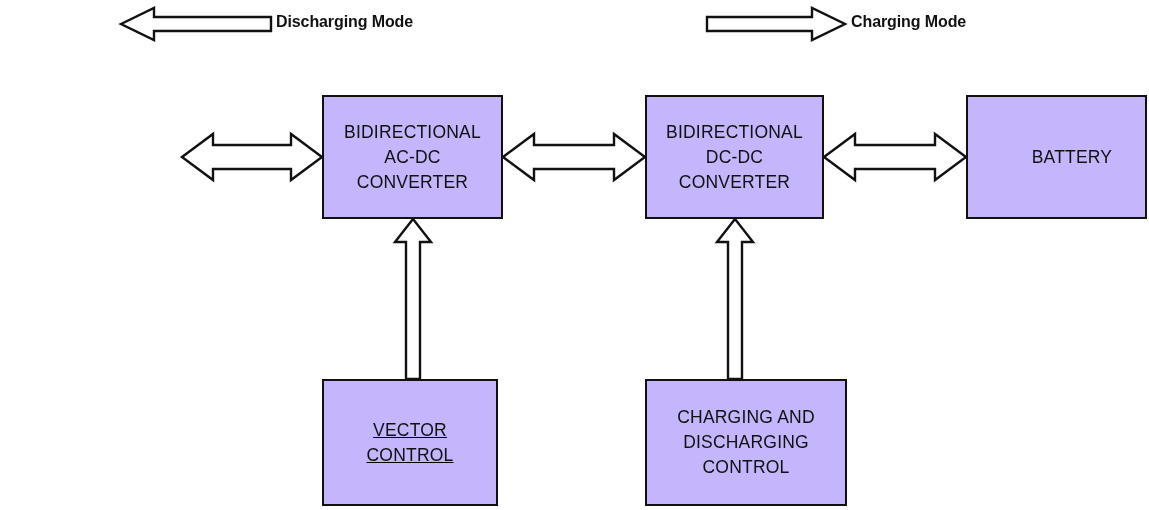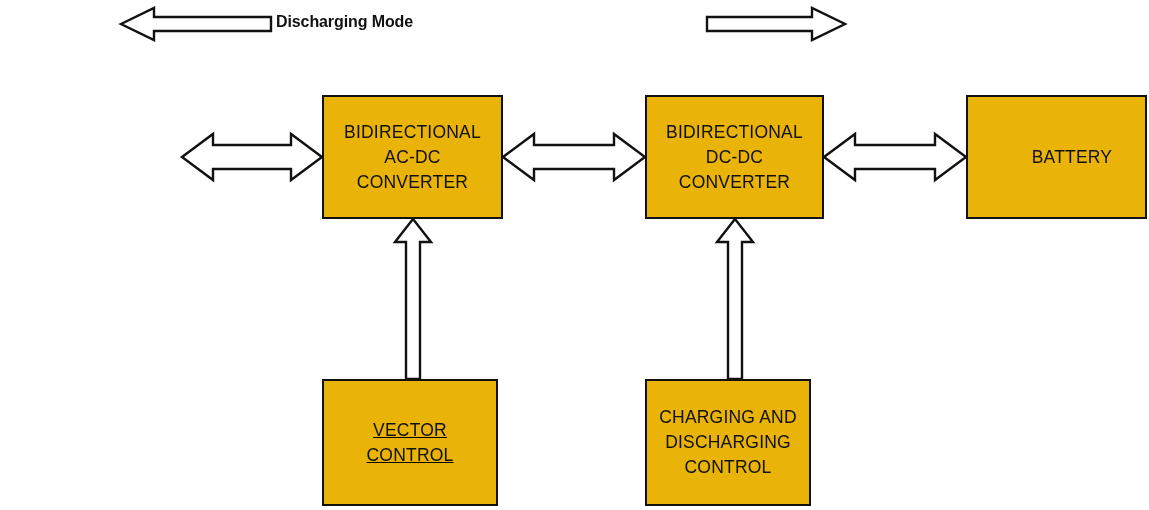--- a/index.html
+++ b/index.html
@@ -12,21 +12,21 @@
     width: 1149px;
     height: 510px;
     background: #ffffff;
     overflow: hidden;
     font-family: "Liberation Sans", sans-serif;
   }
   .block {
     position: absolute;
     box-sizing: border-box;
     border: 2px solid #111111;
-    background: #eab308;
+    background: #c4b5fd;
     display: flex;
     align-items: center;
     justify-content: center;
     text-align: center;
   }
   .block .block-label {
     font-size: 17.5px;
     line-height: 25px;
     color: #111111;
     letter-spacing: 0.2px;
@@ -59,20 +59,21 @@
 <div id="canvas">
 
   <svg class="arrow-svg" style="left:120px; top:6px;" width="152" height="36" viewBox="0 0 152 36">
     <polygon points="1,18 34,2 34,11 151,11 151,25 34,25 34,34"></polygon>
   </svg>
   <div class="mode-label" style="left:276px; top:13px;">Discharging Mode</div>
 
   <svg class="arrow-svg" style="left:706px; top:6px;" width="140" height="36" viewBox="0 0 140 36">
     <polygon points="1,11 106,11 106,2 139,18 106,34 106,25 1,25"></polygon>
   </svg>
+  <div class="mode-label" style="left:851px; top:13px;">Charging Mode</div>
 
 
   <div class="block" style="left:322px; top:95px; width:181px; height:124px;">
     <span class="block-label">BIDIRECTIONAL
 AC-DC
 CONVERTER</span>
   </div>
 
   <div class="block" style="left:645px; top:95px; width:179px; height:124px;">
     <span class="block-label">BIDIRECTIONAL
@@ -82,21 +83,21 @@
 
   <div class="block" style="left:966px; top:95px; width:181px; height:124px;padding-left:31px;">
     <span class="block-label">BATTERY</span>
   </div>
 
   <div class="block" style="left:322px; top:379px; width:176px; height:127px;text-decoration:underline;">
     <span class="block-label">VECTOR
 CONTROL</span>
   </div>
 
-  <div class="block" style="left:645px; top:379px; width:166px; height:127px;">
+  <div class="block" style="left:645px; top:379px; width:202px; height:127px;">
     <span class="block-label">CHARGING AND
 DISCHARGING
 CONTROL</span>
   </div>
 
   <svg class="arrow-svg" style="left:181px; top:131px;" width="142" height="52" viewBox="0 0 142 52">
     <polygon points="1,26 32,3 32,14 110,14 110,3 141,26 110,49 110,38 32,38 32,49"></polygon>
   </svg>
 
   <svg class="arrow-svg" style="left:502px; top:131px;" width="144" height="52" viewBox="0 0 144 52">

